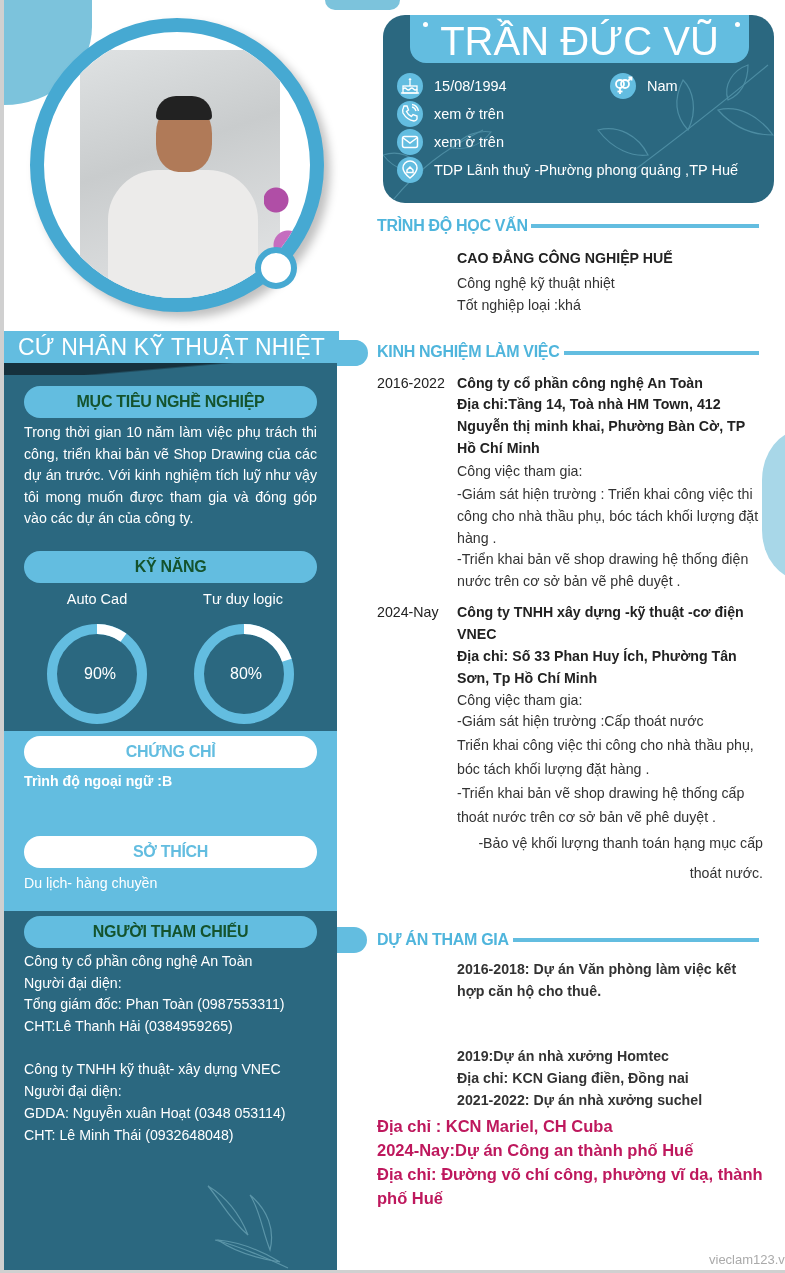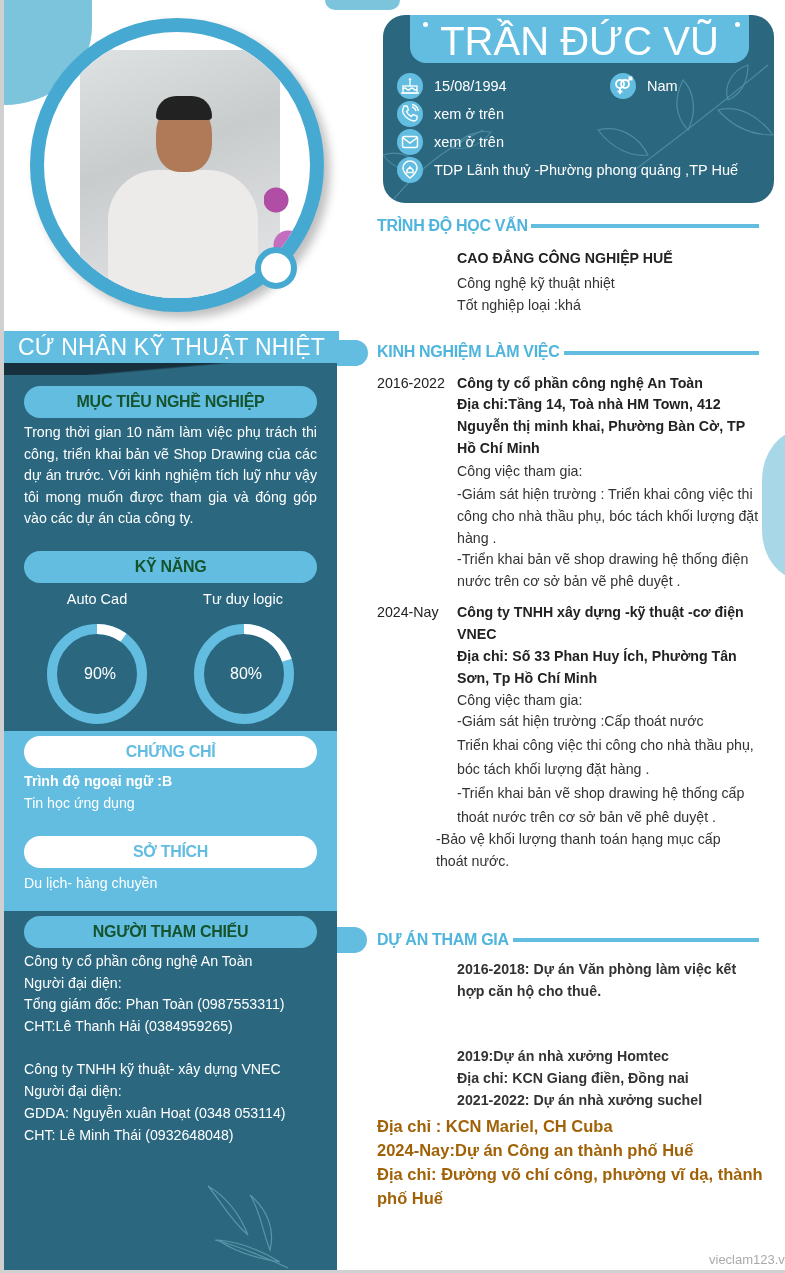--- a/index.html
+++ b/index.html
@@ -56,21 +56,21 @@
   
   .sec-head { position: absolute; left: 377px; color: #4fb5dc; font-size: 16px; font-weight: bold; letter-spacing: -0.3px; }
   .sec-line { position: absolute; height: 4px; background: #63bde0; }
   .sec-bullet { position: absolute; left: 337px; width: 30px; height: 26px; background: #63bde0; border-radius: 0 13px 13px 0; }
 
   .r-text { position: absolute; color: #333; font-size: 14.2px; line-height: 22px; }
   .bold { font-weight: bold; }
   .year { position: absolute; left: 377px; color: #222; font-size: 14.2px; }
 
   .proj { position: absolute; left: 457px; width: 300px; color: #333; font-size: 14.2px; line-height: 21.8px; font-weight: bold; }
-  .proj-big { position: absolute; left: 377px; width: 390px; color: #a16207; font-size: 16.5px; line-height: 24px; font-weight: bold; font-family: "Liberation Sans", sans-serif; }
+  .proj-big { position: absolute; left: 377px; width: 390px; color: #be185d; font-size: 16.5px; line-height: 24px; font-weight: bold; font-family: "Liberation Sans", sans-serif; }
 
   .watermark { position: absolute; left: 709px; top: 1252px; color: #aaa; font-size: 13px; }
   .bottom-line { position: absolute; left: 0; top: 1270px; width: 785px; height: 3px; background: #d0d0d0; }
 
   .leaf { position: absolute; pointer-events: none; }
 </style>
 </head>
 <body>
 
 <div class="page">
@@ -113,21 +113,20 @@
   <div class="donut-val" style="left:50px; top:624px;">90%</div>
 
   <svg class="donut" style="left:194px; top:624px;" viewBox="0 0 100 100">
     <circle cx="50" cy="50" r="45" fill="none" stroke="#63bde0" stroke-width="10"></circle>
     <circle cx="50" cy="50" r="45" fill="none" stroke="#ffffff" stroke-width="10" stroke-dasharray="56.55 282.74" transform="rotate(-90 50 50)"></circle>
   </svg>
   <div class="donut-val" style="left:196px; top:624px;">80%</div>
 
   <div class="pill white" style="top:736px;">CHỨNG CHỈ</div>
   <div class="side-text" style="top:771px;font-weight:bold;">Trình độ ngoại ngữ :B</div>
-  <div class="side-text" style="top:793px;">Tin học ứng dụng</div>
 
   <div class="pill white" style="top:836px;">SỞ THÍCH</div>
   <div class="side-text" style="top:873px;">Du lịch- hàng chuyền</div>
 
   <div class="pill blue" style="top:916px;">NGƯỜI THAM CHIẾU</div>
   <div class="side-text" style="top:951px;">Công ty cổ phần công nghệ An Toàn</div>
   <div class="side-text" style="top:973px;">Người đại diện:</div>
   <div class="side-text" style="top:994px;">Tổng giám đốc: Phan Toàn (0987553311)</div>
   <div class="side-text" style="top:1016px;">CHT:Lê Thanh Hải (0384959265)</div>
   <div class="side-text" style="top:1059px;">Công ty TNHH kỹ thuật- xây dựng VNEC</div>
@@ -242,21 +241,21 @@
   <div class="r-text" style="left:457px; top:483px; width:302px;">-Giám sát hiện trường : Triển khai công việc thi công cho nhà thầu phụ, bóc tách khối lượng đặt hàng .</div>
   <div class="r-text" style="left:457px; top:548px; width:302px;">-Triển khai bản vẽ shop drawing hệ thống điện nước trên cơ sở bản vẽ phê duyệt .</div>
 
   <div class="year" style="top:604px;">2024-Nay</div>
   <div class="r-text bold" style="left:457px; top:601px; width:290px; color:#222;">Công ty TNHH xây dựng -kỹ thuật -cơ điện VNEC</div>
   <div class="r-text bold" style="left:457px; top:645px; width:300px; color:#222;">Địa chỉ: Số 33 Phan Huy Ích, Phường Tân Sơn, Tp Hồ Chí Minh</div>
   <div class="r-text" style="left:457px; top:689px;">Công việc tham gia:</div>
   <div class="r-text" style="left:457px; top:710px; width:302px;">-Giám sát hiện trường :Cấp thoát nước</div>
   <div class="r-text" style="left:457px; top:733px; width:305px; line-height:24px;">Triển khai công việc thi công cho nhà thầu phụ, bóc tách khối lượng đặt hàng .</div>
   <div class="r-text" style="left:457px; top:781px; width:302px; line-height:24px;">-Triển khai bản vẽ shop drawing hệ thống cấp thoát nước trên cơ sở bản vẽ phê duyệt .</div>
-  <div class="r-text" style="left:436px; top:828px; width:302px; line-height:22px;">-Bảo vệ khối lượng thanh toán hạng mục cấp thoát nước.</div>
+  <div class="r-text" style="left:461px; top:828px; width:302px; line-height:30px;text-align:right;">-Bảo vệ khối lượng thanh toán hạng mục cấp thoát nước.</div>
 
   <div class="sec-bullet" style="top:927px;"></div>
   <div class="sec-head" style="top:931px;">DỰ ÁN THAM GIA</div>
   <div class="sec-line" style="left:513px; top:938px; width:246px;"></div>
 
   <div class="proj" style="top:959px; font-family:'Liberation Sans', sans-serif;">2016-2018: Dự án Văn phòng làm việc kết hợp căn hộ cho thuê.</div>
   <div class="proj" style="top:1046px;">2019:Dự án nhà xưởng Homtec</div>
   <div class="proj" style="top:1068px;">Địa chỉ: KCN Giang điền, Đồng nai</div>
   <div class="proj" style="top:1090px;">2021-2022: Dự án nhà xưởng suchel</div>
 

